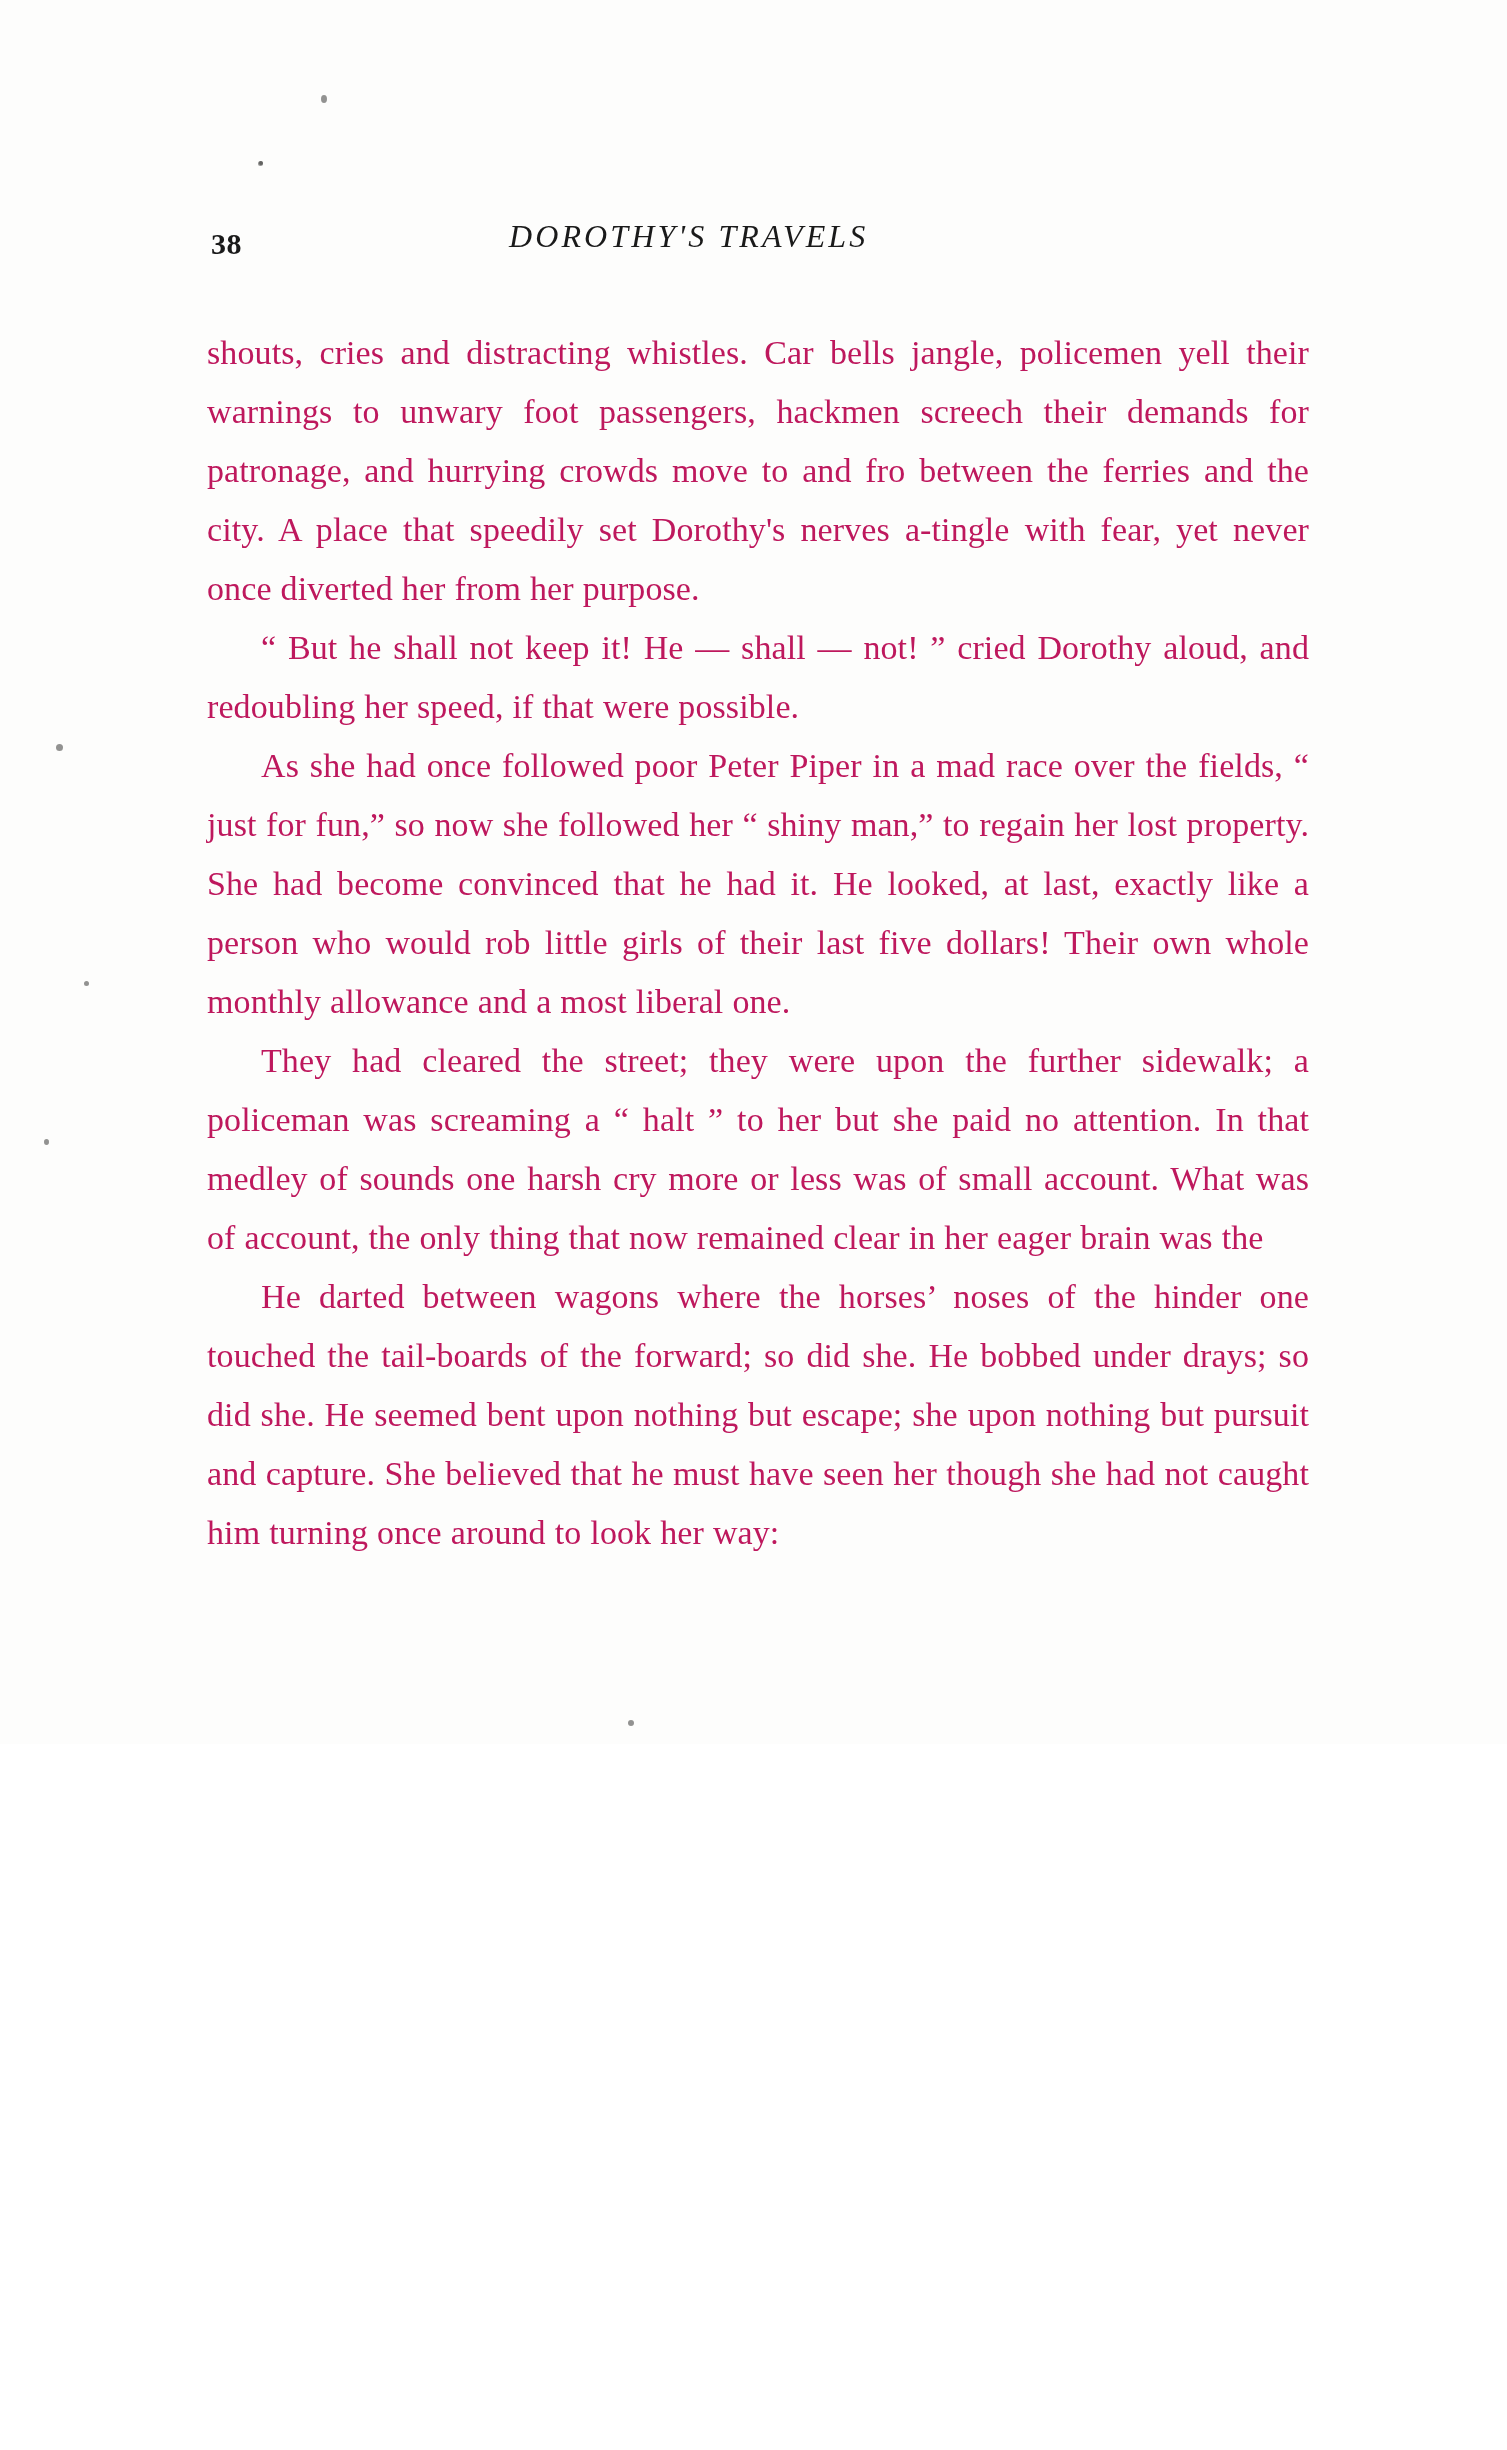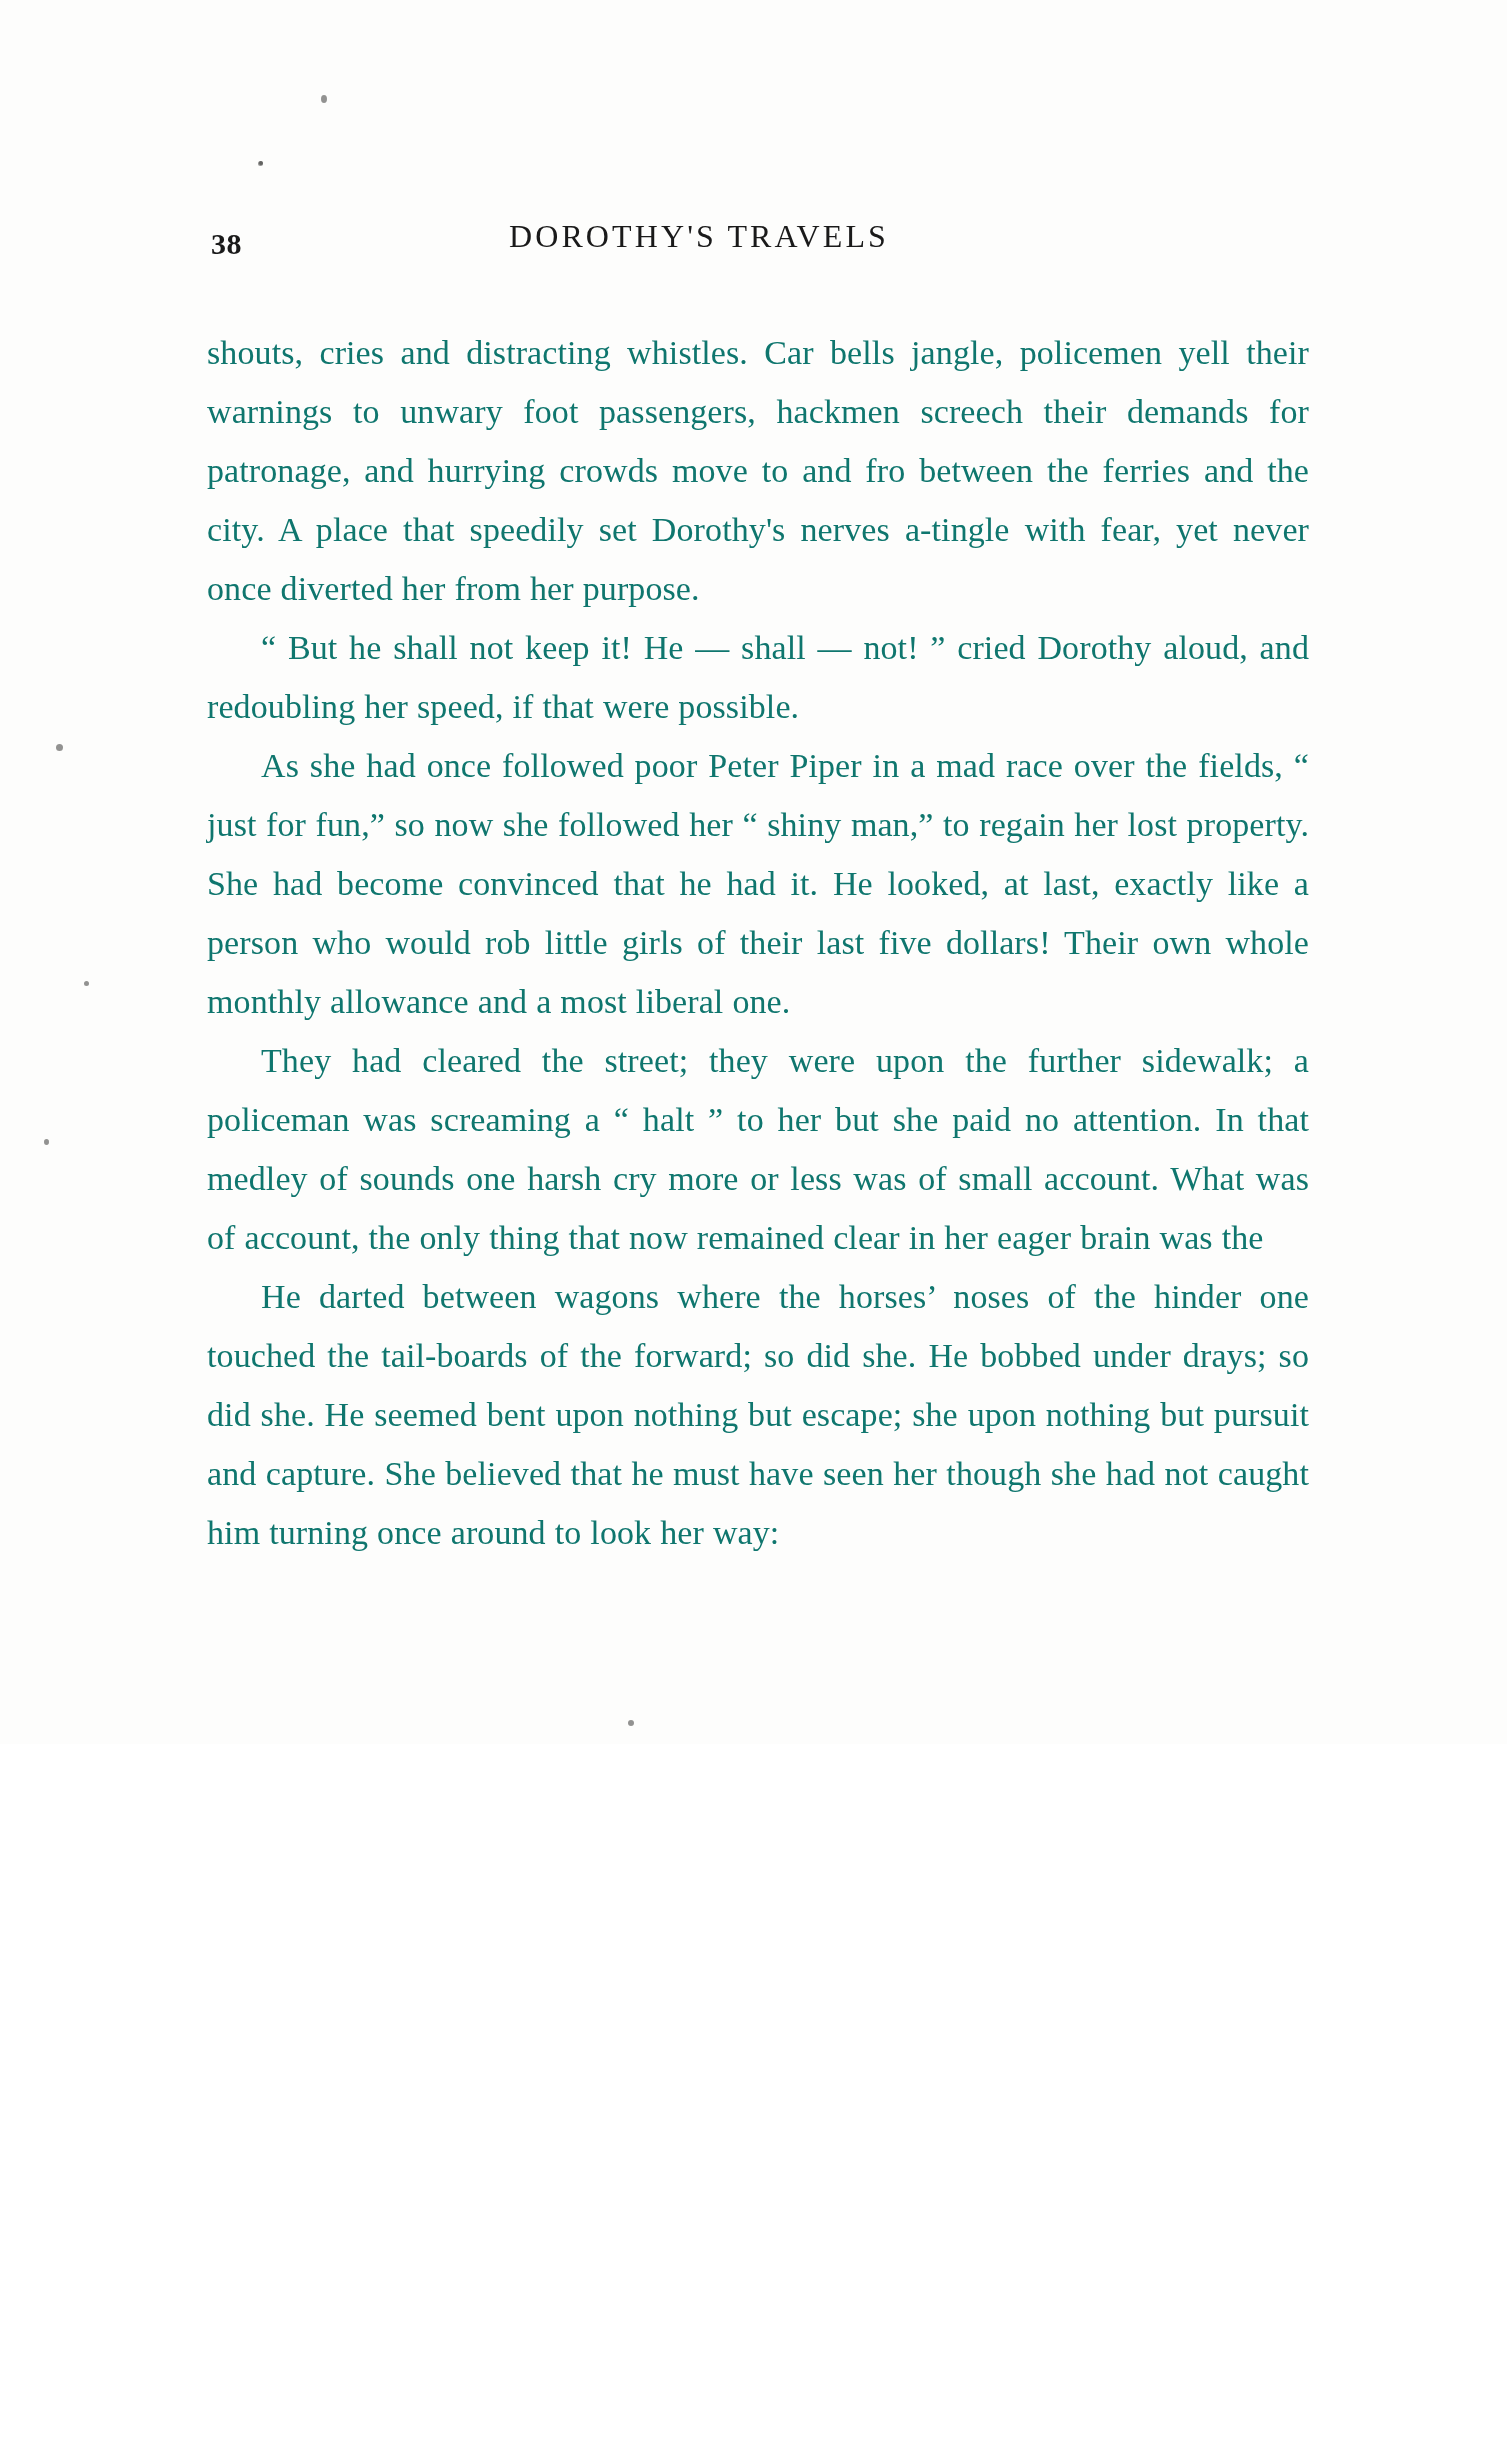--- a/index.html
+++ b/index.html
@@ -39,20 +39,21 @@
     font-size: 30px;
     font-weight: 700;
     letter-spacing: 0.4px;
     font-family: "Liberation Serif", serif;
   }
   .running-head {
     position: absolute;
     left: 298px;
     top: 0;
     font-size: 32px;
+    font-style: italic;
     letter-spacing: 3.1px;
     font-weight: 400;
     white-space: nowrap;
   }
 
   .textblock {
     position: absolute;
     left: 207px;
     top: 323px;
     width: 1102px;
@@ -65,21 +66,21 @@
     text-justify: inter-word;
     letter-spacing: 0.1px;
     word-spacing: 0.4px;
     hyphens: manual;
   }
   p.indent {
     text-indent: 54px;
   }
   
   .textblock p {
-    color: #0f766e;
+    color: #be185d;
   }
 </style>
 </head>
 <body>
 
 <div class="page">
 
   <div class="speck" style="left:321px; top:95px; width:6.1px; height:8px;"></div>
   <div class="speck" style="left:258px; top:161px; width:5.3px; height:5.3px;"></div>
   <div class="speck" style="left:259px; top:161px; width:4.4px; height:4.4px;"></div>

